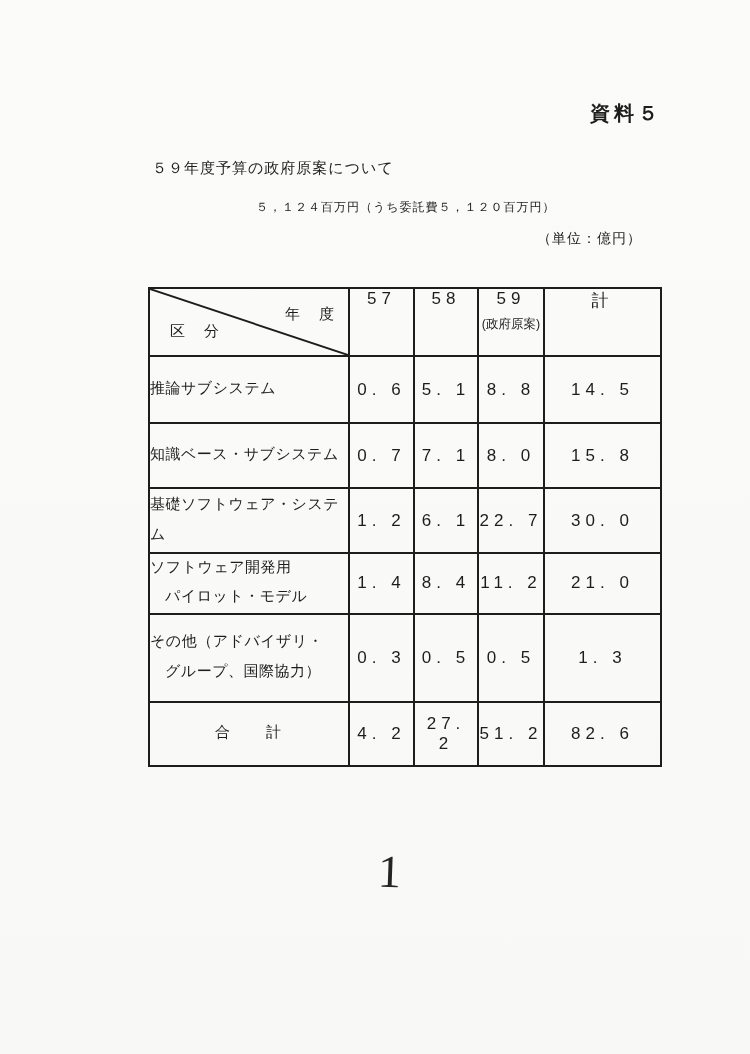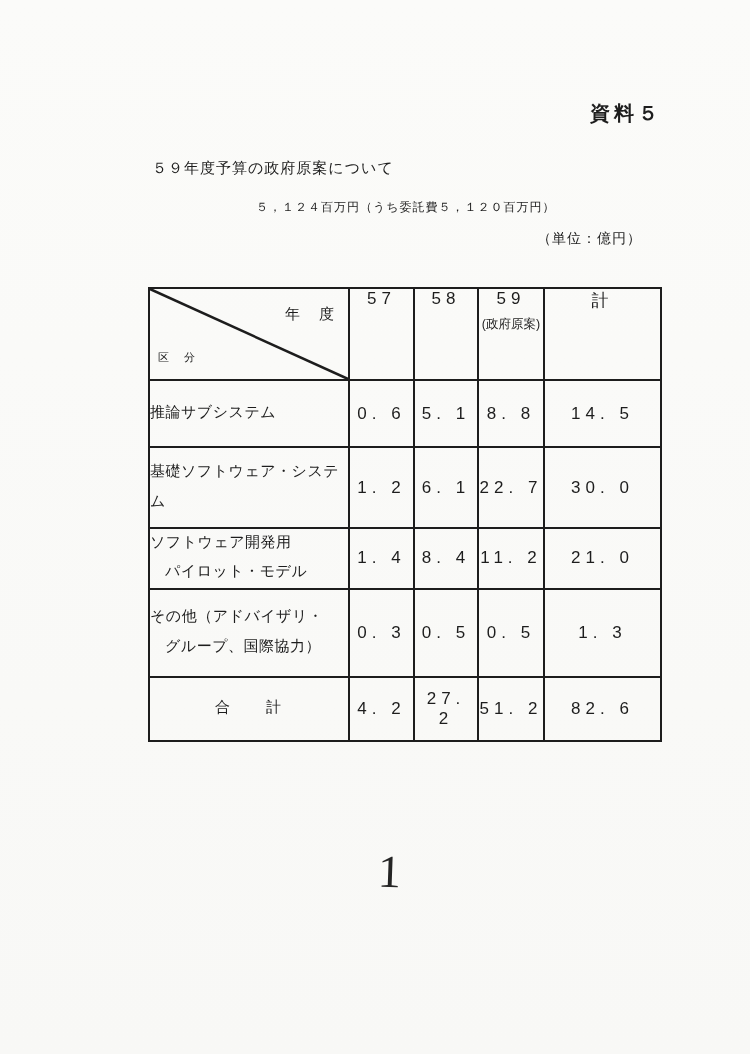--- a/index.html
+++ b/index.html
@@ -35,37 +35,37 @@
   table.budget td, table.budget th {
     border: 2px solid #1d1d1d; padding: 0;
     font-weight: normal;
   }
   col.c-label { width: 200px; }
   col.c-57 { width: 65px; }
   col.c-58 { width: 64px; }
   col.c-59 { width: 66px; }
   col.c-total { width: 117px; }
 
-  tr.hdr   { height: 92px; }
+  tr.hdr   { height: 68px; }
   tr.r1    { height: 67px; }
   tr.r2    { height: 65px; }
-  tr.r3    { height: 81px; }
+  tr.r3    { height: 65px; }
   tr.r4    { height: 52px; }
   tr.r5    { height: 88px; }
   tr.r6    { height: 64px; }
 
   td.corner { position: relative; }
   td.corner svg { position: absolute; left: 0; top: 0; width: 100%; height: 100%; display: block; }
   .corner-top {
     position: absolute; top: 16px; right: 12px;
     font-size: 15px; letter-spacing: 2px;
   }
   .corner-bottom {
-    position: absolute; bottom: 14px; left: 8px;
-    font-size: 11px; letter-spacing: 2px;
+    position: absolute; bottom: 14px; left: 20px;
+    font-size: 15px; letter-spacing: 2px;
   }
 
   th.year {
     vertical-align: top; text-align: center;
     font-size: 17px; letter-spacing: 5px; padding-top: 22px;
   }
   th.year .sub {
     display: block; font-size: 12.5px; letter-spacing: 0; margin-top: 7px;
   }
   th.year .sub:empty { display: none; }
@@ -136,20 +136,30 @@
     <td class="rlabel">
       <div>推論サブシステム</div>
 
     </td>
     <td class="val">0. 6</td>
     <td class="val">5. 1</td>
     <td class="val">8. 8</td>
     <td class="val">14. 5</td>
   </tr>
 
+  <tr class="r2">
+    <td class="rlabel">
+      <div>知識ベース・サブシステム</div>
+
+    </td>
+    <td class="val">0. 7</td>
+    <td class="val">7. 1</td>
+    <td class="val">8. 0</td>
+    <td class="val">15. 8</td>
+  </tr>
 
   <tr class="r3">
     <td class="rlabel">
       <div>基礎ソフトウェア・システム</div>
 
     </td>
     <td class="val">1. 2</td>
     <td class="val">6. 1</td>
     <td class="val">22. 7</td>
     <td class="val">30. 0</td>

